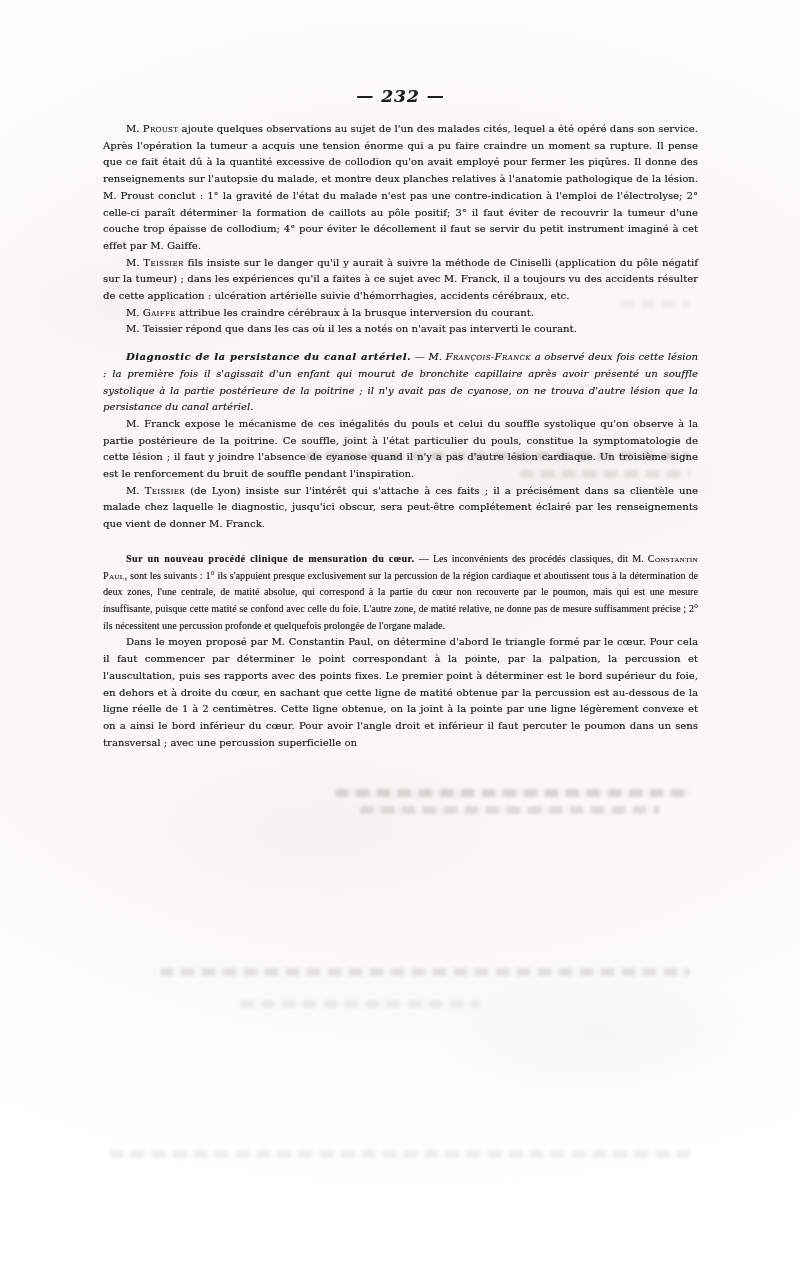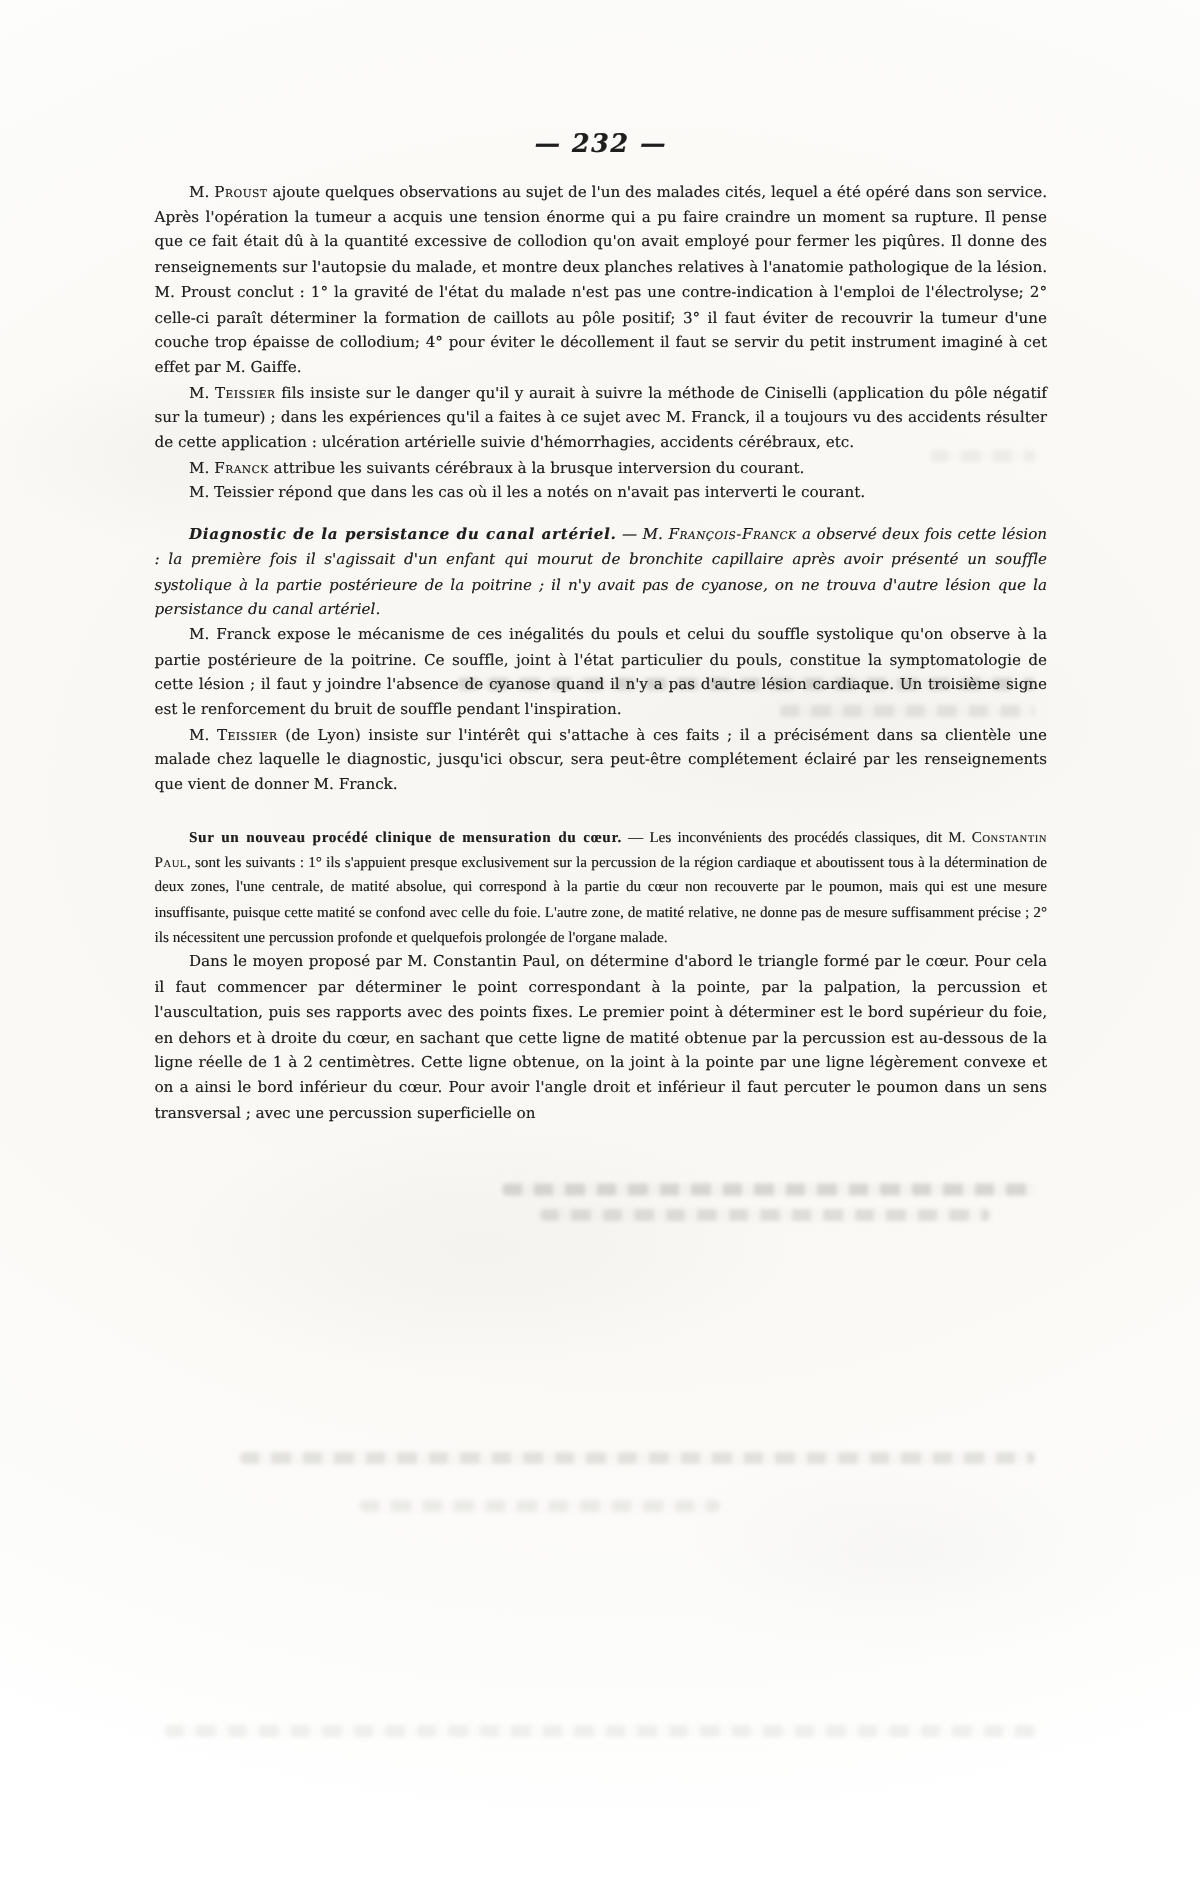--- a/index.html
+++ b/index.html
@@ -74,21 +74,21 @@
   <div class="ghost" style="left:160px; top:968px; width:530px; opacity:.7;"></div>
   <div class="ghost" style="left:240px; top:1000px; width:240px; opacity:.45;"></div>
   <div class="ghost" style="left:110px; top:1150px; width:580px; opacity:.4;"></div>
   <div class="ghost" style="left:620px; top:300px; width:70px; opacity:.35;"></div>
 
   <div class="content">
     <div class="page-number">— 232 —</div>
     <div>
         <p class="para"><span class="seg-normal">M. </span><span class="seg-sc">Proust</span><span class="seg-normal"> ajoute quelques observations au sujet de l'un des malades cités, lequel a été opéré dans son service. Après l'opération la tumeur a acquis une tension énorme qui a pu faire craindre un moment sa rupture. Il pense que ce fait était dû à la quantité excessive de collodion qu'on avait employé pour fermer les piqûres. Il donne des renseignements sur l'autopsie du malade, et montre deux planches relatives à l'anatomie pathologique de la lésion. M. Proust conclut : 1° la gravité de l'état du malade n'est pas une contre-indication à l'emploi de l'électrolyse; 2° celle-ci paraît déterminer la formation de caillots au pôle positif; 3° il faut éviter de recouvrir la tumeur d'une couche trop épaisse de collodium; 4° pour éviter le décollement il faut se servir du petit instrument imaginé à cet effet par M. Gaiffe.</span></p>
         <p class="para"><span class="seg-normal">M. </span><span class="seg-sc">Teissier</span><span class="seg-normal"> fils insiste sur le danger qu'il y aurait à suivre la méthode de Ciniselli (application du pôle négatif sur la tumeur) ; dans les expériences qu'il a faites à ce sujet avec M. Franck, il a toujours vu des accidents résulter de cette application : ulcération artérielle suivie d'hémorrhagies, accidents cérébraux, etc.</span></p>
-        <p class="para"><span class="seg-normal">M. </span><span class="seg-sc">Franck</span><span class="seg-normal"> attribue les suivants cérébraux à la brusque interversion du courant.</span></p>
+        <p class="para"><span class="seg-normal">M. </span><span class="seg-sc">Gaiffe</span><span class="seg-normal"> attribue les craindre cérébraux à la brusque interversion du courant.</span></p>
         <p class="para"><span class="seg-normal">M. Teissier répond que dans les cas où il les a notés on n'avait pas interverti le courant.</span></p>
         <p class="para gap-small"><span class="seg-bold">Diagnostic de la persistance du canal artériel.</span><span class="seg-normal"> — M. </span><span class="seg-sc">François-Franck</span><span class="seg-normal"> a observé deux fois cette lésion : la première fois il s'agissait d'un enfant qui mourut de bronchite capillaire après avoir présenté un souffle systolique à la partie postérieure de la poitrine ; il n'y avait pas de cyanose, on ne trouva d'autre lésion que la persistance du canal artériel.</span></p>
         <p class="para"><span class="seg-normal">M. Franck expose le mécanisme de ces inégalités du pouls et celui du souffle systolique qu'on observe à la partie postérieure de la poitrine. Ce souffle, joint à l'état particulier du pouls, constitue la symptomatologie de cette lésion ; il faut y joindre l'absence de cyanose quand il n'y a pas d'autre lésion cardiaque. Un troisième signe est le renforcement du bruit de souffle pendant l'inspiration.</span></p>
         <p class="para"><span class="seg-normal">M. </span><span class="seg-sc">Teissier</span><span class="seg-normal"> (de Lyon) insiste sur l'intérêt qui s'attache à ces faits ; il a précisément dans sa clientèle une malade chez laquelle le diagnostic, jusqu'ici obscur, sera peut-être complétement éclairé par les renseignements que vient de donner M. Franck.</span></p>
         <p class="para gap-large"><span class="seg-bold">Sur un nouveau procédé clinique de mensuration du cœur.</span><span class="seg-normal"> — Les inconvénients des procédés classiques, dit M. </span><span class="seg-sc">Constantin Paul</span><span class="seg-normal">, sont les suivants : 1° ils s'appuient presque exclusivement sur la percussion de la région cardiaque et aboutissent tous à la détermination de deux zones, l'une centrale, de matité absolue, qui correspond à la partie du cœur non recouverte par le poumon, mais qui est une mesure insuffisante, puisque cette matité se confond avec celle du foie. L'autre zone, de matité relative, ne donne pas de mesure suffisamment précise ; 2° ils nécessitent une percussion profonde et quelquefois prolongée de l'organe malade.</span></p>
         <p class="para"><span class="seg-normal">Dans le moyen proposé par M. Constantin Paul, on détermine d'abord le triangle formé par le cœur. Pour cela il faut commencer par déterminer le point correspondant à la pointe, par la palpation, la percussion et l'auscultation, puis ses rapports avec des points fixes. Le premier point à déterminer est le bord supérieur du foie, en dehors et à droite du cœur, en sachant que cette ligne de matité obtenue par la percussion est au-dessous de la ligne réelle de 1 à 2 centimètres. Cette ligne obtenue, on la joint à la pointe par une ligne légèrement convexe et on a ainsi le bord inférieur du cœur. Pour avoir l'angle droit et inférieur il faut percuter le poumon dans un sens transversal ; avec une percussion superficielle on</span></p>
       </div>
   </div>
 </div>
 

